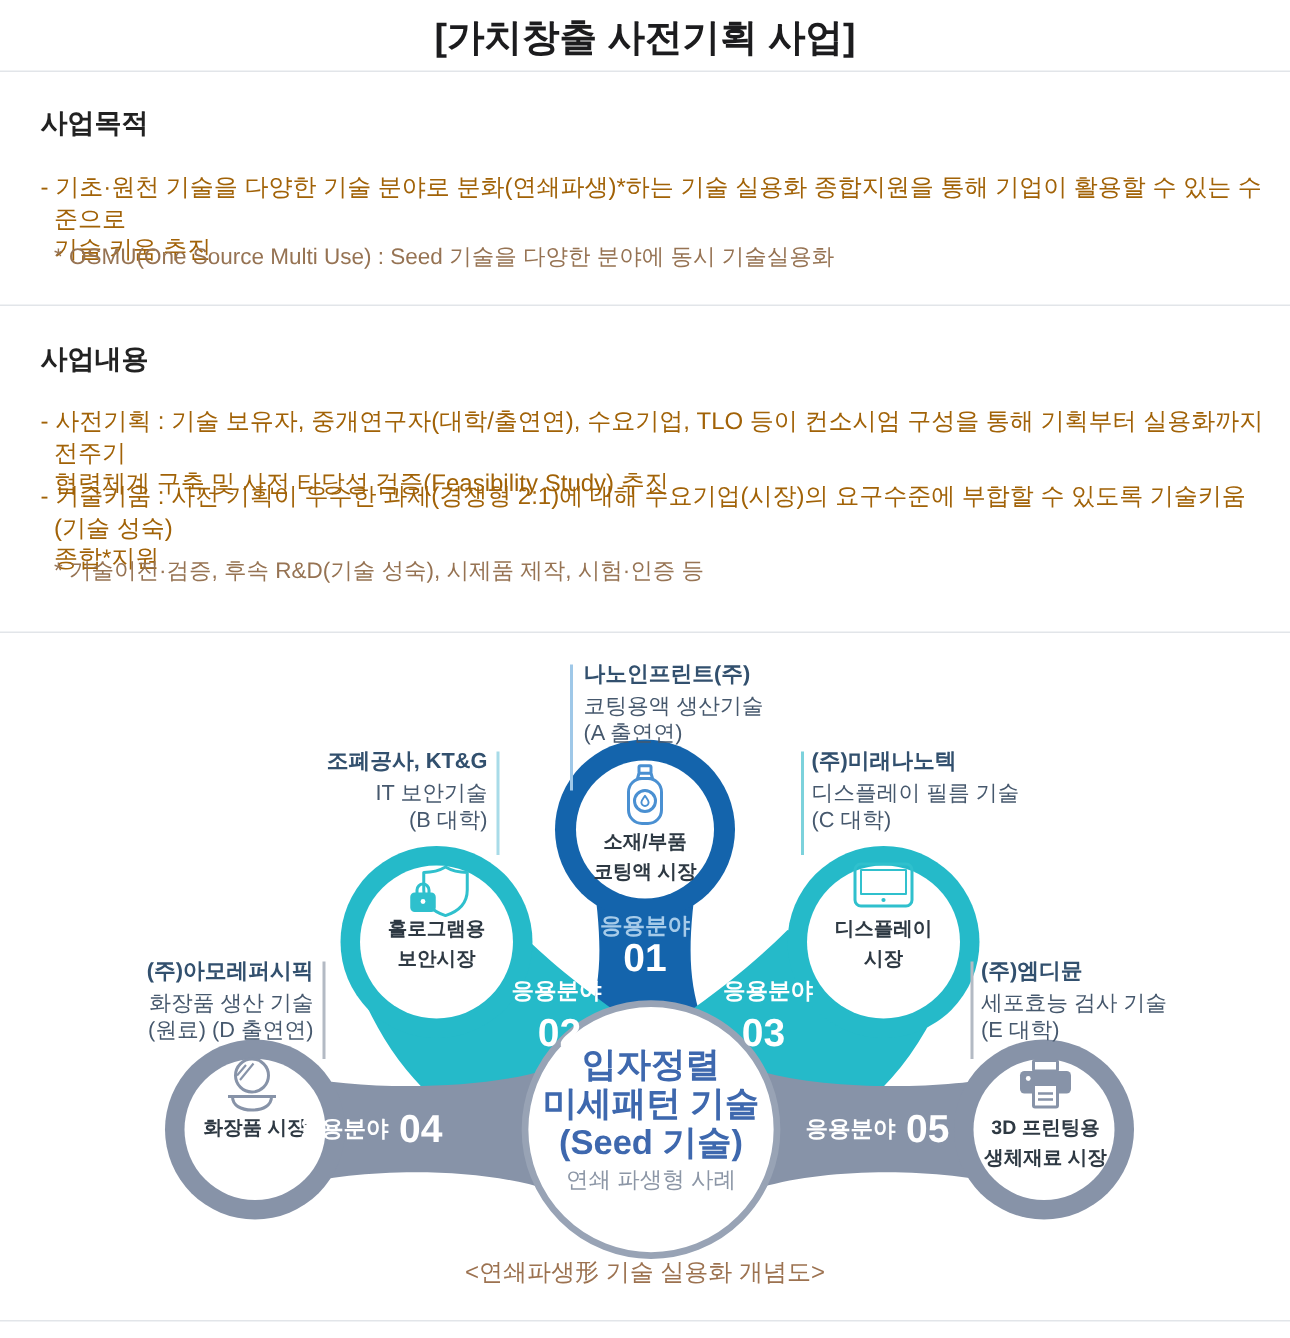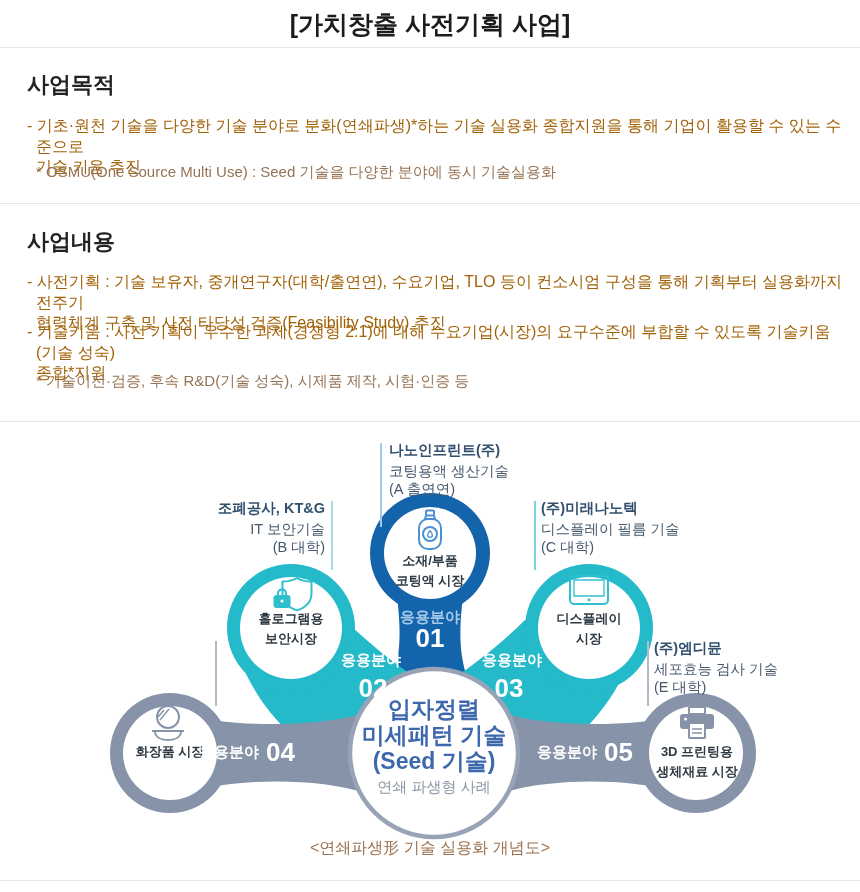--- a/index.html
+++ b/index.html
@@ -7,21 +7,21 @@
     position:relative; width:860px; height:892px; background:#ffffff;
     font-family:"Liberation Sans","DejaVu Sans",sans-serif; overflow:hidden;
   }
   .hr { position:absolute; left:0; width:860px; height:1px; background:#e2e5e9; }
   .page-title {
     position:absolute; top:8px; left:0; width:860px; margin:0;
     text-align:center; font-size:25px; font-weight:bold; color:#1c1c1e;
   }
   .sec-h {
     position:absolute; left:27px; margin:0;
-    font-size:22px; font-weight:bold; color:#222;
+    font-size:18px; font-weight:bold; color:#222;
   }
   .body-text {
     position:absolute; left:27px; width:815px;
     font-size:16px; line-height:20.5px; color:#a16207;
     white-space:pre-line; padding-left:9px; text-indent:-9px;
   }
   .note {
     position:absolute; left:36px; width:800px;
     font-size:15px; line-height:19px; color:#967353; white-space:pre-line;
   }
@@ -120,20 +120,25 @@
   <div class="src-label align-right" style="left:105px;top:499px;width:220px">
     <div class="company">조폐공사, KT&amp;G</div>
     <div>IT 보안기술</div>
     <div>(B 대학)</div>
   </div>
   <div class="src-label" style="left:541px;top:499px">
     <div class="company">(주)미래나노텍</div>
     <div>디스플레이 필름 기술</div>
     <div>(C 대학)</div>
   </div>
+  <div class="src-label align-right" style="left:9px;top:639px;width:200px">
+    <div class="company">(주)아모레퍼시픽</div>
+    <div>화장품 생산 기술</div>
+    <div>(원료) (D 출연연)</div>
+  </div>
   <div class="src-label" style="left:654px;top:639px">
     <div class="company">(주)엠디뮨</div>
     <div>세포효능 검사 기술</div>
     <div>(E 대학)</div>
   </div>
 
   <svg class="icon-svg" style="left:413px;top:509px" width="34" height="42" viewBox="0 0 34 42">
     <g fill="none" stroke="#4a90d2" stroke-width="2" stroke-linejoin="round">
       <rect x="13" y="1.5" width="8" height="5" rx="1"></rect>
       <path d="M13,6.5 L12,10 H22 L21,6.5"></path>

